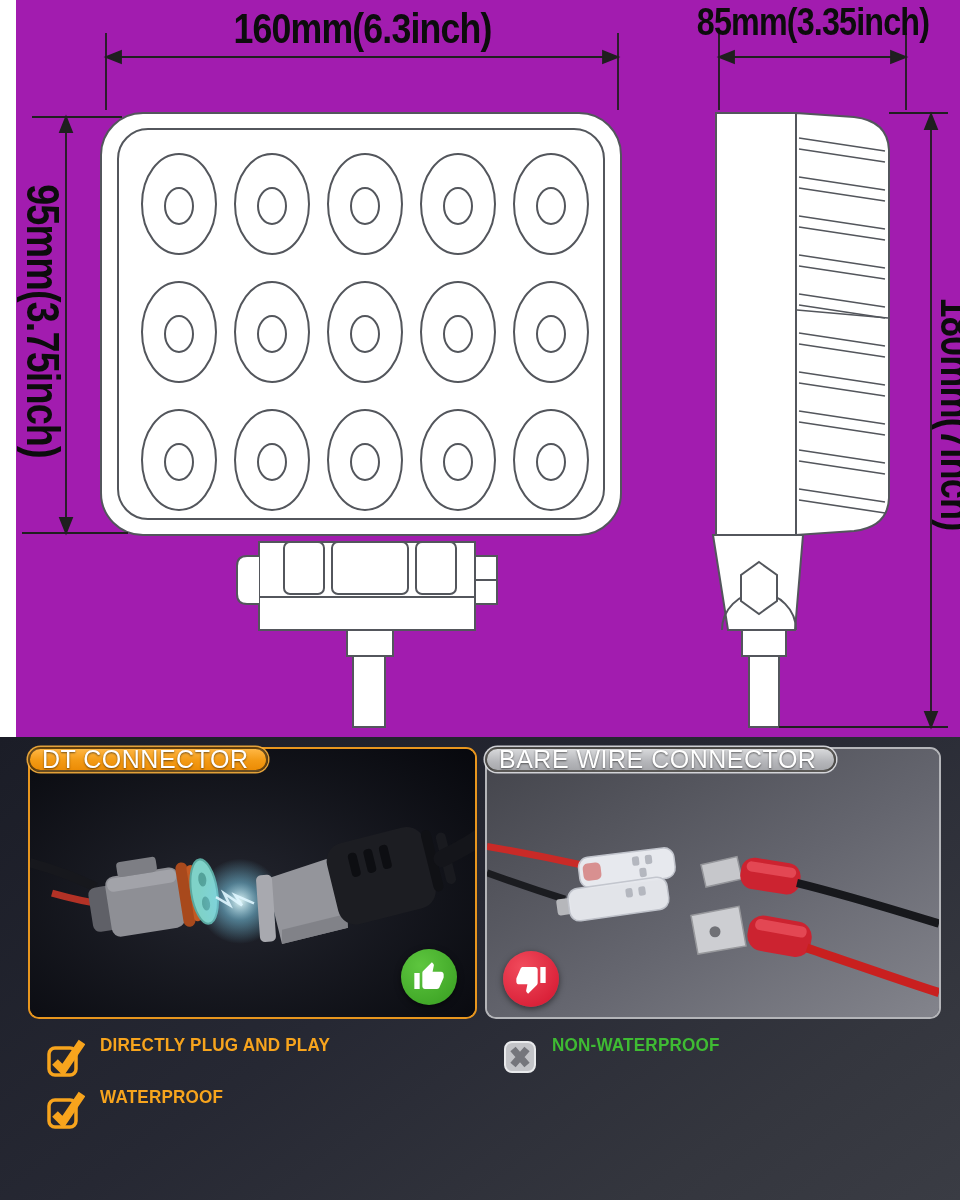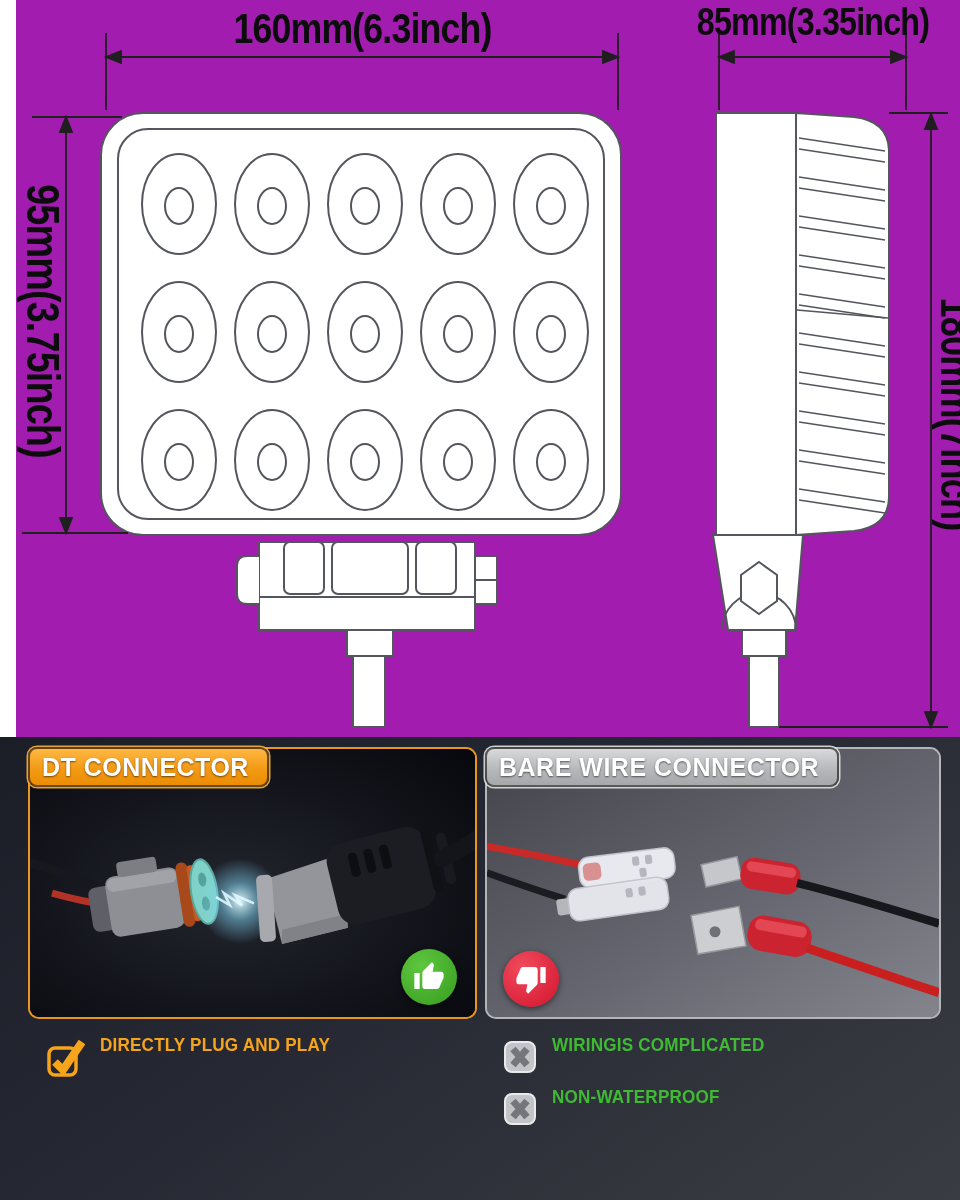--- a/index.html
+++ b/index.html
@@ -18,23 +18,23 @@
   #label-front-h{left:-183px;top:298px;width:420px;font-size:46px;}
   #label-side-h{left:730px;top:392px;width:420px;font-size:44px;}
 
   
   .compare{position:absolute;left:0;top:737px;width:960px;height:463px;
            background:linear-gradient(145deg,#1b1d27 0%,#262833 45%,#34363e 80%,#3a3c44 100%);}
   .panel{position:absolute;top:10px;height:268px;border-radius:11px;}
   .panel-dt{left:28px;width:445px;border:2px solid #e8961e;background:#0a0b10;}
   .panel-bare{left:485px;width:452px;border:2px solid #b4b5b9;background:#55565e;}
   .panel .photo{position:absolute;left:0;top:0;width:100%;height:100%;border-radius:9px;}
-  .panel-label{position:absolute;left:-2px;top:-2px;height:40px;display:flex;align-items:center;
-               padding:0 18px 0 12px;border-radius:9px;border:2px solid rgba(25,22,15,.65);
-               font-size:25px;font-weight:bold;color:#ffffff;letter-spacing:.5px;
+  .panel-label{position:absolute;left:-2px;top:-2px;height:25px;display:flex;align-items:center;
+               padding:0 18px 0 12px;border-radius:17px;border:2px solid rgba(25,22,15,.65);
+               font-size:25px;font-weight:normal;color:#ffffff;letter-spacing:.5px;
                text-shadow:0 1px 2px rgba(0,0,0,.55);white-space:nowrap;box-sizing:border-box;}
   .label-orange{background:linear-gradient(180deg,#ffb744 0%,#f39a14 55%,#ec8c05 100%);
                 box-shadow:0 0 0 1.5px rgba(250,176,60,.9);}
   .label-gray{background:linear-gradient(180deg,#d8d9db 0%,#b5b6ba 60%,#a7a8ac 100%);
               box-shadow:0 0 0 1.5px rgba(225,226,230,.9);text-align:center;}
   .verdict{position:absolute;width:56px;height:56px;border-radius:50%;display:flex;
            align-items:center;justify-content:center;box-shadow:0 2px 6px rgba(0,0,0,.5);}
   .verdict-up{right:18px;bottom:12px;background:radial-gradient(circle at 35% 30%,#5ec63f,#379d20);}
   .verdict-down{left:16px;bottom:10px;background:radial-gradient(circle at 35% 30%,#f14b5c,#d2132d);}
 
@@ -288,32 +288,32 @@
     <ul class="list list-pros">
       <li>
         <span class="icon-box">
           <svg width="40" height="44" viewBox="0 0 40 44">
             <rect x="4" y="13" width="27" height="27" rx="6" fill="none" stroke="#f7a41d" stroke-width="3.5"></rect>
             <path d="M10 27 L18 35 L37 7" fill="none" stroke="#f7a41d" stroke-width="8"></path>
           </svg>
         </span>
         <span class="feat-txt">DIRECTLY PLUG AND PLAY</span>
       </li>
-    </ul>
-
-    <ul class="list list-cons">
       <li>
         <span class="icon-box">
-          <svg width="34" height="40" viewBox="0 0 34 40">
-            <rect x="2" y="7" width="30" height="30" rx="7" fill="#c3c4c8" stroke="#e9eaec" stroke-width="2"></rect>
-            <path d="M10 14 L24 30 M24 14 L10 30" stroke="#75767c" stroke-width="7"></path>
+          <svg width="40" height="44" viewBox="0 0 40 44">
+            <rect x="4" y="13" width="27" height="27" rx="6" fill="none" stroke="#f7a41d" stroke-width="3.5"></rect>
+            <path d="M10 27 L18 35 L37 7" fill="none" stroke="#f7a41d" stroke-width="8"></path>
           </svg>
         </span>
-        <span class="feat-txt">WIRINGIS COMPLICATED</span>
+        <span class="feat-txt">WATERPROOF</span>
       </li>
+    </ul>
+
+    <ul class="list list-cons">
       <li>
         <span class="icon-box">
           <svg width="34" height="40" viewBox="0 0 34 40">
             <rect x="2" y="7" width="30" height="30" rx="7" fill="#c3c4c8" stroke="#e9eaec" stroke-width="2"></rect>
             <path d="M10 14 L24 30 M24 14 L10 30" stroke="#75767c" stroke-width="7"></path>
           </svg>
         </span>
         <span class="feat-txt">NON-WATERPROOF</span>
       </li>
     </ul>

